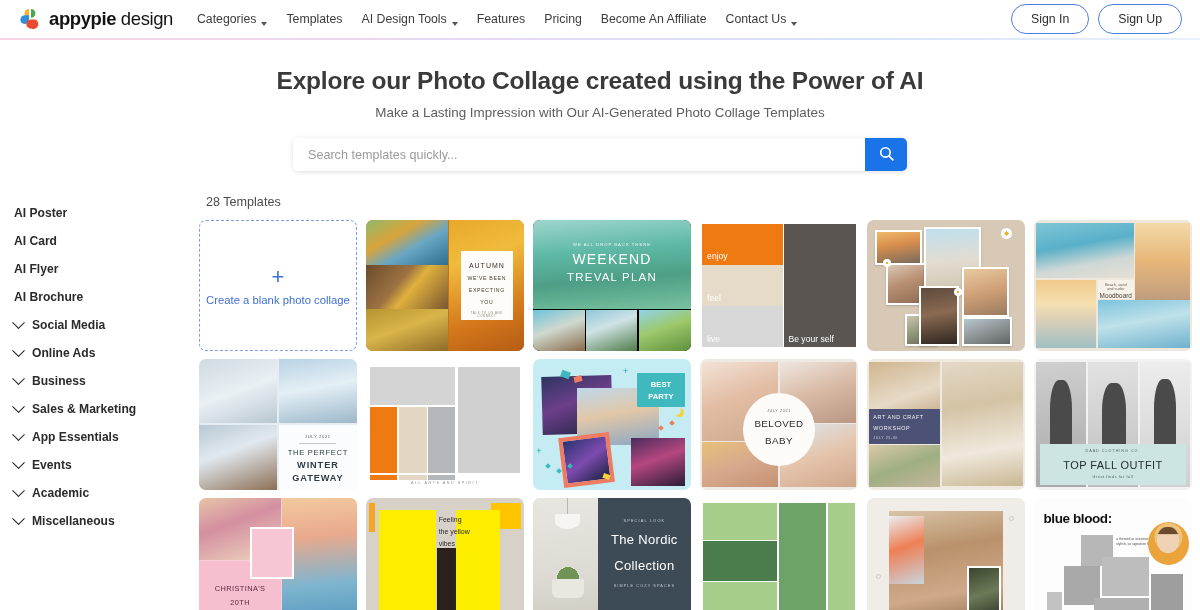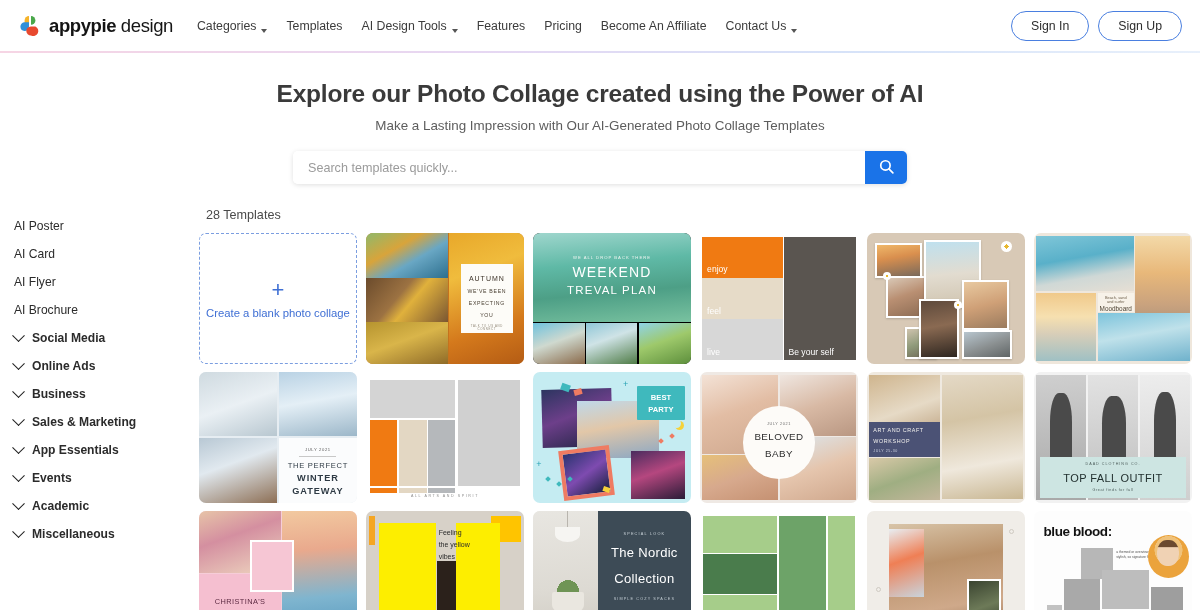--- a/index.html
+++ b/index.html
@@ -5,21 +5,21 @@
   * { box-sizing: border-box; margin: 0; padding: 0; }
   html, body {
     width: 1200px; height: 610px;
     font-family: "Liberation Sans", sans-serif;
     background: #ffffff;
     overflow: hidden;
   }
 
   
   .header {
-    height: 52px;
+    height: 39px;
     display: flex;
     align-items: center;
     background: #fff;
     border-bottom: 1px solid #e9e6ef;
     padding: 0 18px;
     position: relative;
     z-index: 20;
   }
   .header-accent {
     position: absolute; left: 0; right: 0; bottom: -2px; height: 2px;
@@ -78,21 +78,21 @@
   .body-wrap { display: flex; margin-top: 24px; height: 430px; }
 
   .sidebar {
     width: 196px; flex: 0 0 196px; padding-top: 4px;
   }
   .side-item {
     display: flex; align-items: center; gap: 9px;
     font-size: 12.1px; color: #2b2b2b; font-weight: 600;
     padding: 7px 0 7px 14px; cursor: pointer;
   }
-  .side-item.plain { font-weight: 400; }
+  .side-item.plain { font-weight: 700; }
   .chev {
     width: 9px; height: 9px; flex: 0 0 9px;
     border-right: 1.6px solid #222; border-bottom: 1.6px solid #222;
     transform: rotate(45deg) translate(-2px,-2px);
   }
   .side-sub {
     font-size: 12.1px; color: #3a3a3a;
     background: #eef2fb; border-radius: 4px;
     margin: 4px 10px 0 10px; padding: 9px 0 9px 21px; cursor: pointer;
   }

